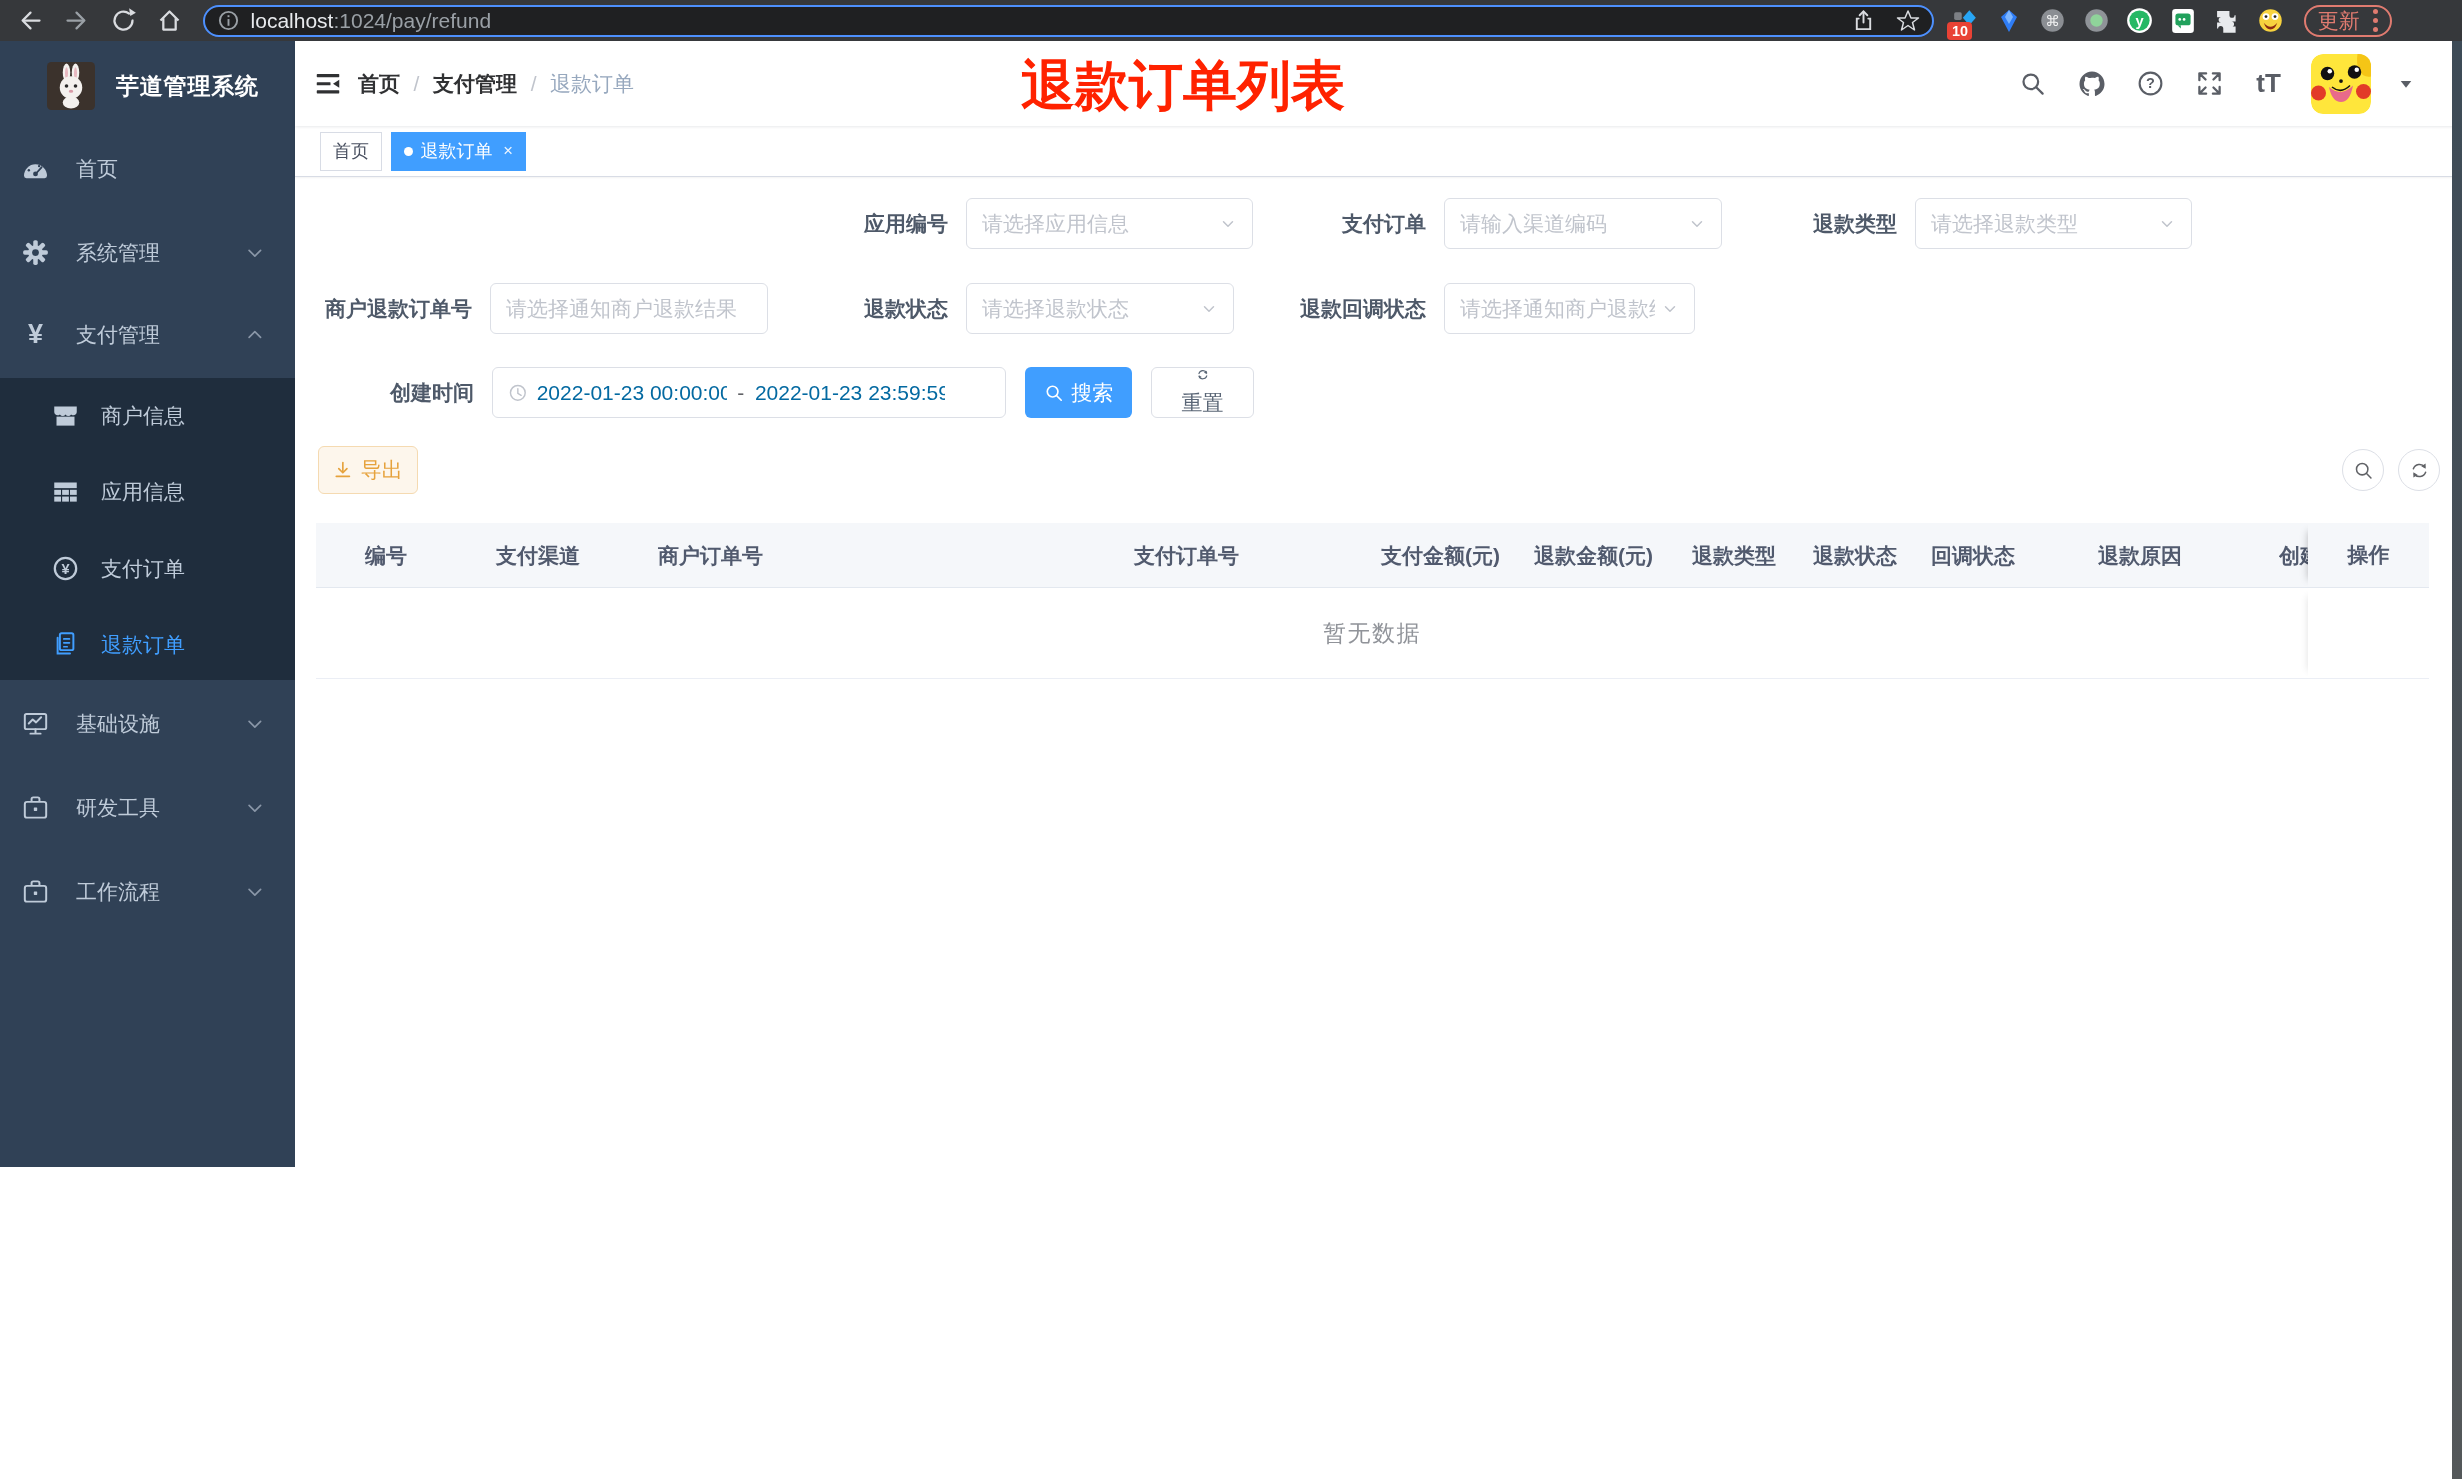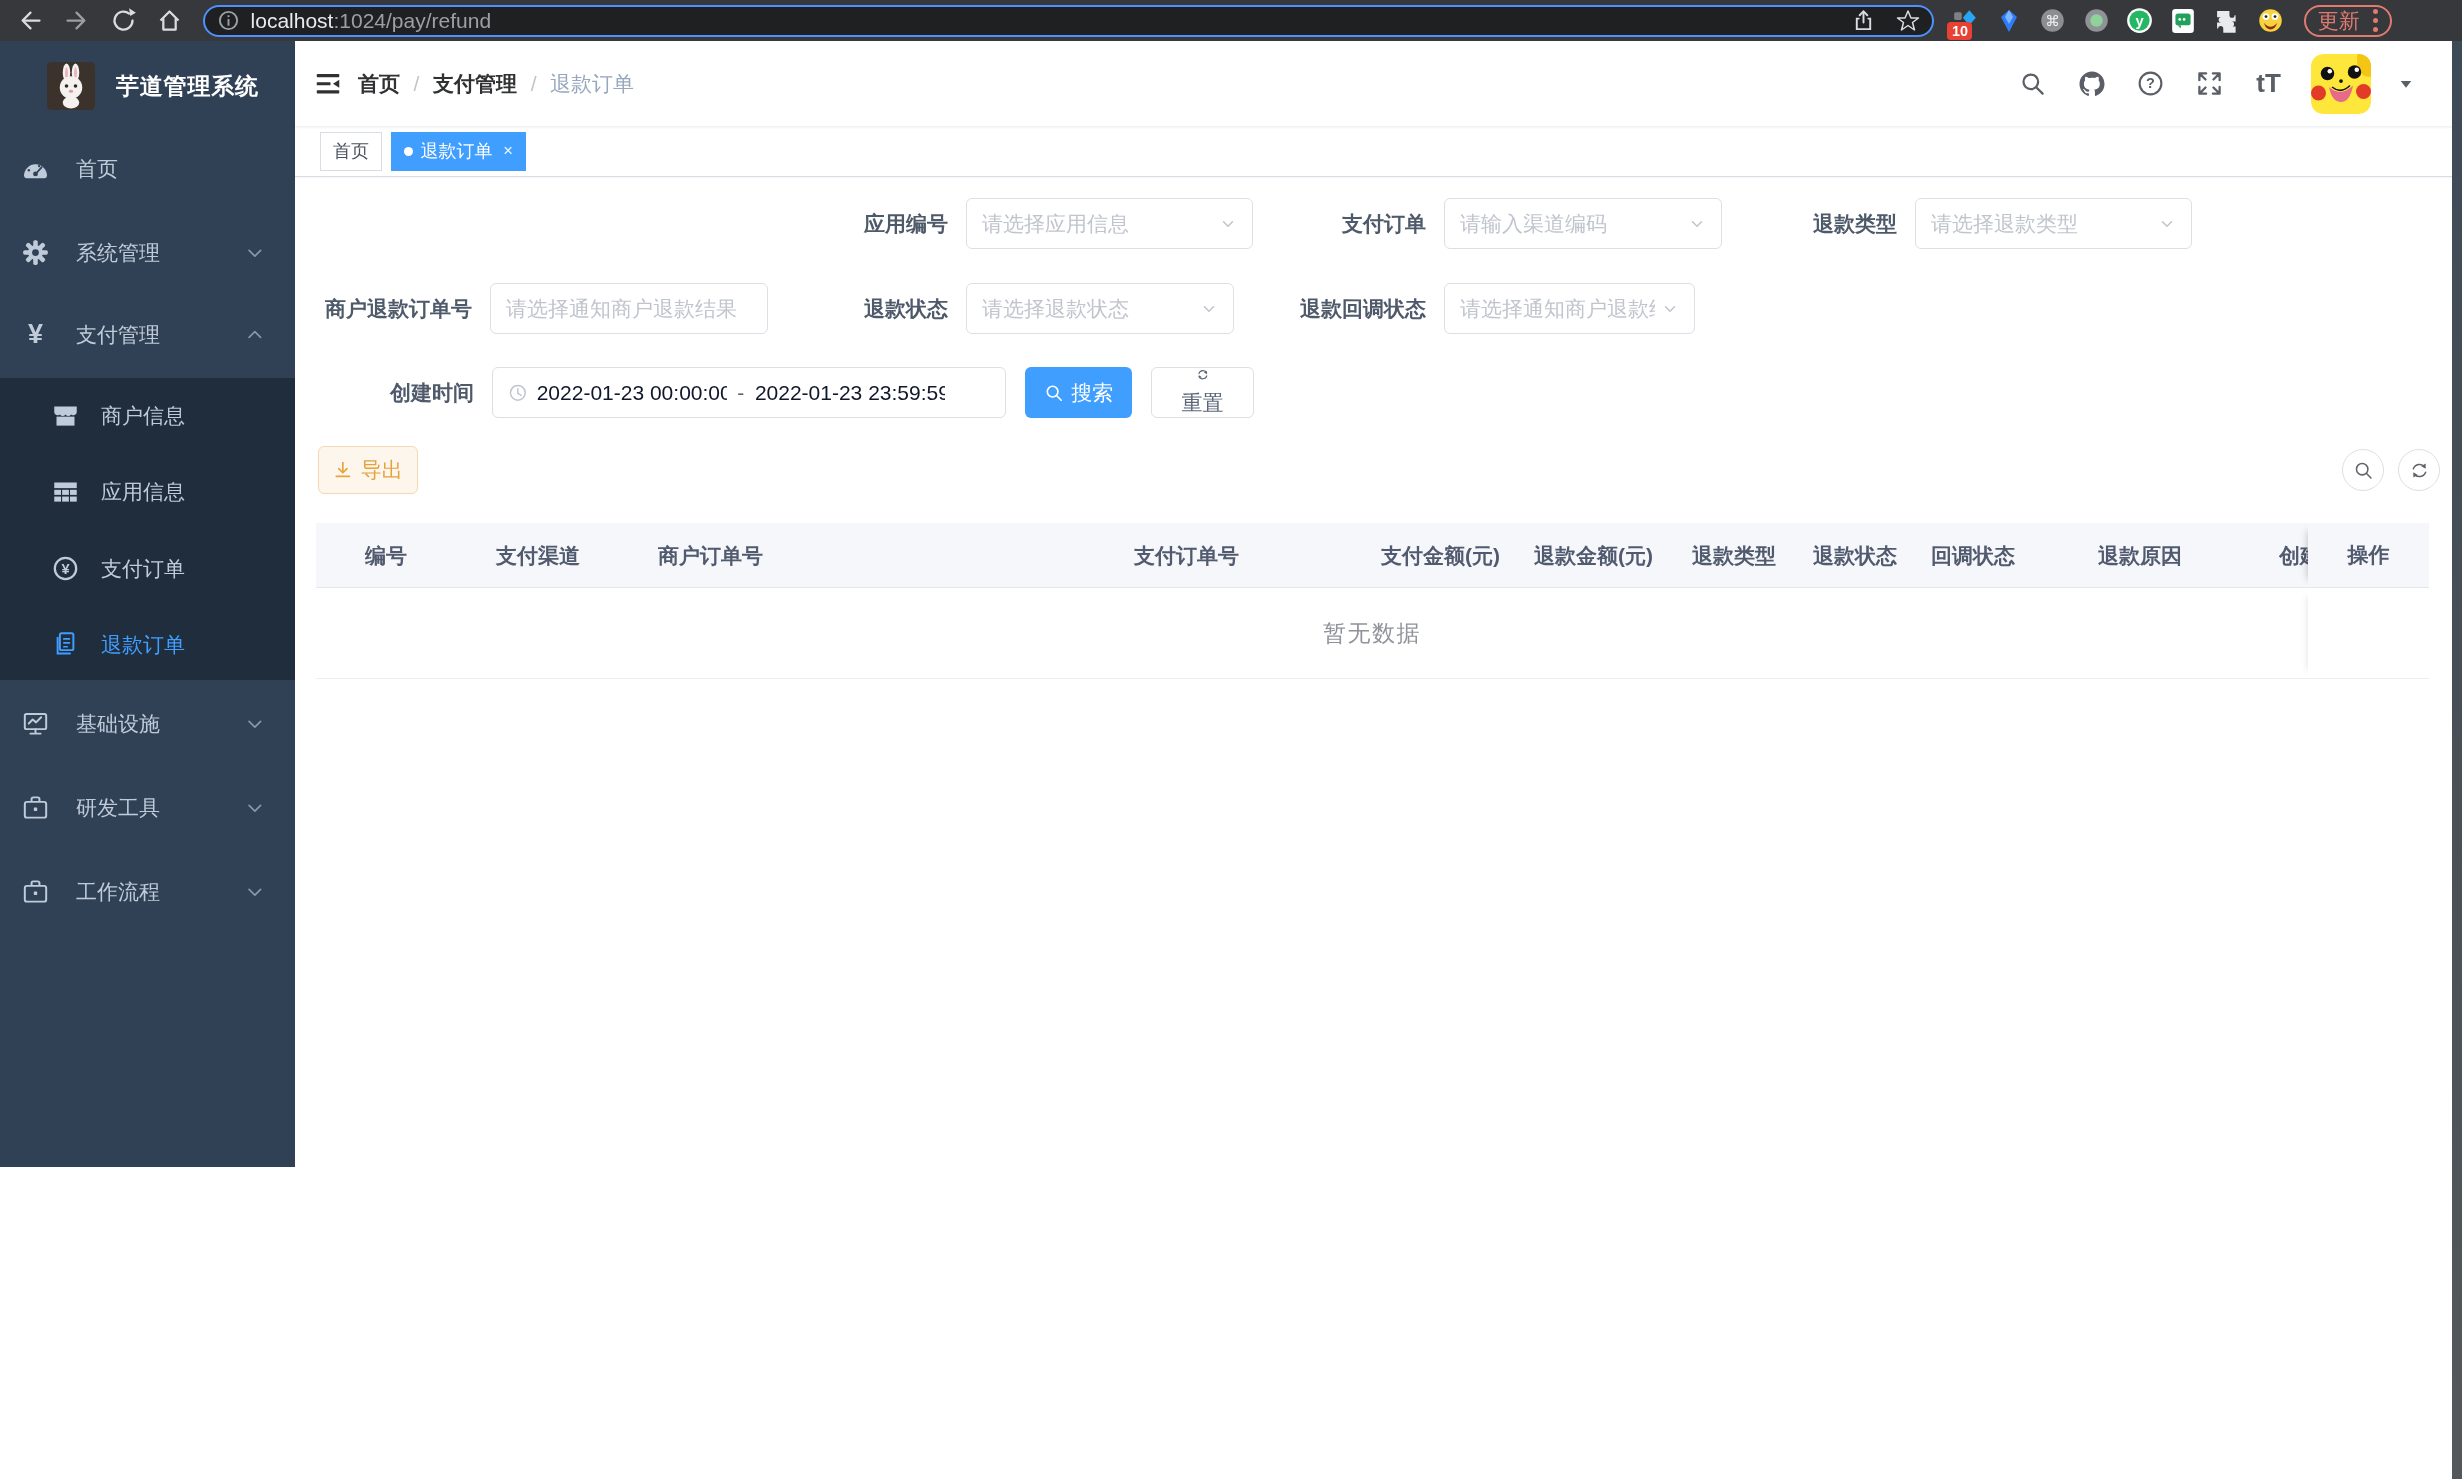--- a/index.html
+++ b/index.html
@@ -70,21 +70,21 @@
 
   
   .content { position:absolute; left:0; top:136px; width:100%; height:1303px; background:#fff; }
   .field { position:absolute; height:51px; }
   .flabel { position:absolute; right:calc(100% + 18px); line-height:51px; font-size:21px; color:#4e5969;
             font-weight:600; white-space:nowrap; }
   .ibox { width:100%; height:51px; border:0.8px solid #dcdfe6; border-radius:6px; background:#fff;
           display:flex; align-items:center; padding:0 15px; overflow:hidden; }
   .ph { color:#c0c4cc; font-size:21px; white-space:nowrap; overflow:hidden; flex:1; }
   .selarrow { flex:none; margin-left:6px; }
-  .dateval { color:#0f172a; font-size:21px; white-space:nowrap; overflow:hidden; flex:1; }
+  .dateval { color:#0369a1; font-size:21px; white-space:nowrap; overflow:hidden; flex:1; }
   .datesep { color:#606266; font-size:21px; padding:0 10.6px; flex:none; }
   .btn { position:absolute; height:51px; border-radius:6px; display:flex; align-items:center;
          justify-content:center; gap:7.6px; font-size:21px; cursor:pointer; }
   .btn-primary { background:#409eff; color:#fff; }
   .btn-plain { background:#fff; border:0.8px solid #dcdfe6; color:#5a6676;flex-direction:column; }
   .btn-warnplain { background:#fdf6ec; border:0.8px solid #f5dab1; color:#e6a23c; }
   .circbtn { position:absolute; width:42px; height:42px; border-radius:50%; border:0.8px solid #dcdfe6;
              background:#fff; display:flex; align-items:center; justify-content:center; cursor:pointer; }
 
   .thead { position:absolute; left:21px; top:346px; width:2112px; height:65px; background:#f5f7fa;
@@ -416,20 +416,21 @@
           </svg>
       </span>
       <div class="crumbs">
         <span class="c-link">首页</span>
         <span class="c-sep">/</span>
         <span class="c-link">支付管理</span>
         <span class="c-sep">/</span>
         <span class="c-cur">退款订单</span>
       </div>
 
+      <div class="annotation">退款订单列表</div>
 
       <div class="nav-right">
         <span class="nicon">
           <svg width="27" height="27" viewBox="0 0 48 48">
               <circle cx="21" cy="21" r="13" fill="none" stroke="#5a5e66" stroke-width="4"></circle>
               <path d="M31 31 L42 42" stroke="#5a5e66" stroke-width="4" stroke-linecap="round"></path>
             </svg>
         </span>
         <span class="nicon">
           <svg width="30" height="30" viewBox="0 0 48 48">

